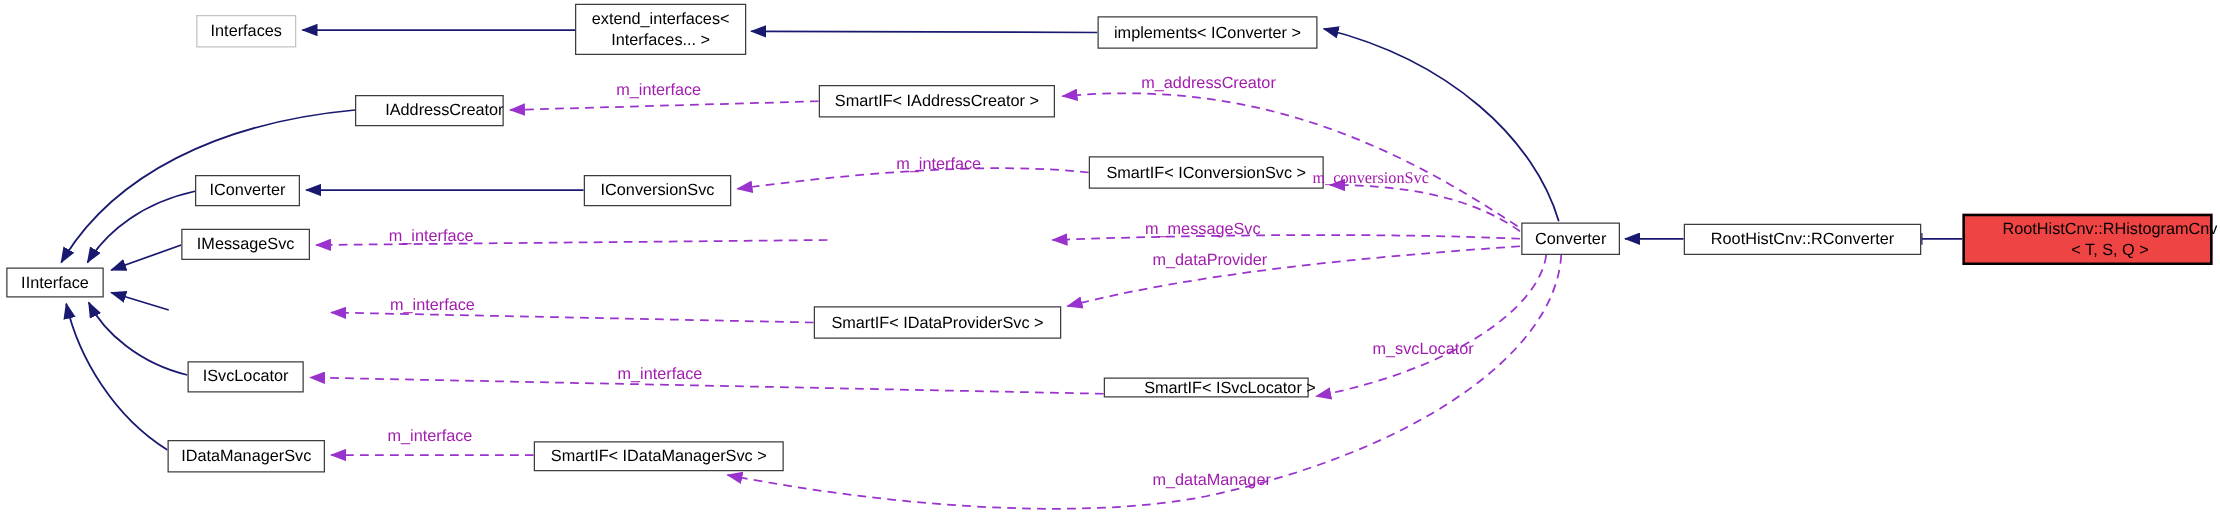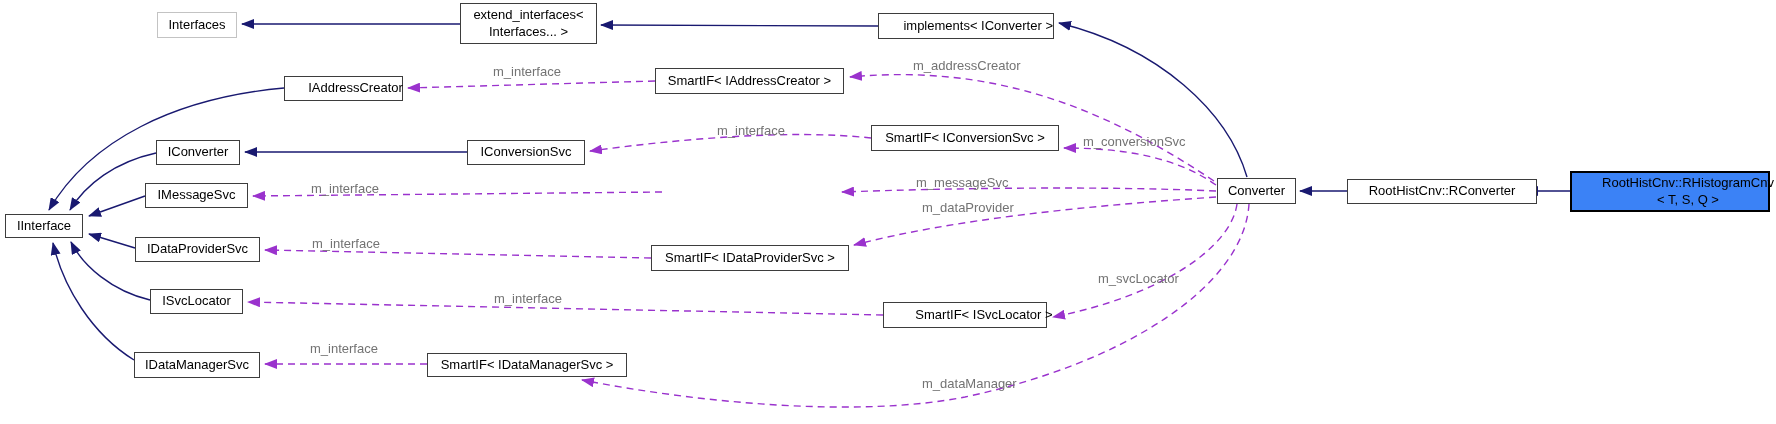--- a/index.html
+++ b/index.html
@@ -8,23 +8,23 @@
     font-family:"Liberation Sans",sans-serif;overflow:hidden;
   }
   svg.edges{position:absolute;left:0;top:0;width:1776px;height:424px;}
   .node{
     position:absolute;display:flex;align-items:center;justify-content:center;
     text-align:center;font-size:13px;color:#000000;background:#ffffff;
     border:1.5px solid #3d3d3d;box-sizing:border-box;white-space:nowrap;line-height:1.25;
     z-index:2;
   }
   .node.external{border-color:#c3c3c3;}
-  .node.current{background:#3b82f6;border:2px solid #000000;padding-left:36px;}
+  .node.current{background:#ef4444;border:2px solid #000000;padding-left:36px;}
   .edge-label{
-    position:absolute;font-size:13px;color:#737373;white-space:nowrap;z-index:3;
+    position:absolute;font-size:13px;color:#a21caf;white-space:nowrap;z-index:3;
   }
 </style>
 </head>
 <body>
 
 <div class="canvas">
 
   <svg class="edges" viewBox="0 0 1776 424" xmlns="http://www.w3.org/2000/svg">
     <defs>
       <marker id="mb" markerUnits="userSpaceOnUse" markerWidth="13" markerHeight="10" refX="12" refY="5" orient="auto">
@@ -66,21 +66,21 @@
     <span>Interfaces</span>
   </div>
 
   <div class="node" style="left:460px;top:3px;width:137px;height:41px;">
     <div>
       <span>extend_interfaces&lt;</span><br>
       <span>Interfaces... &gt;</span>
     </div>
   </div>
 
-  <div class="node" style="left:878px;top:13px;width:176px;height:26px;justify-content:flex-end;">
+  <div class="node" style="left:878px;top:13px;width:176px;height:26px;">
     <span>implements&lt; IConverter &gt;</span>
   </div>
 
   <div class="node" style="left:284px;top:76px;width:119px;height:25px;padding-left:24px;">
     <span>IAddressCreator</span>
   </div>
 
   <div class="node" style="left:655px;top:68px;width:189px;height:26px;align-items:center;">
     <span>SmartIF&lt; IAddressCreator &gt;</span>
   </div>
@@ -99,33 +99,30 @@
 
   <div class="node" style="left:145px;top:183px;width:103px;height:25px;">
     <span>IMessageSvc</span>
   </div>
 
 
   <div class="node" style="left:5px;top:214px;width:78px;height:24px;">
     <span>IInterface</span>
   </div>
 
-  <div class="node" style="left:135px;top:237px;width:125px;height:25px;">
-    <span>IDataProviderSvc</span>
-  </div>
 
   <div class="node" style="left:651px;top:245px;width:198px;height:26px;">
     <span>SmartIF&lt; IDataProviderSvc &gt;</span>
   </div>
 
   <div class="node" style="left:150px;top:289px;width:93px;height:25px;">
     <span>ISvcLocator</span>
   </div>
 
-  <div class="node" style="left:883px;top:302px;width:164px;height:26px;padding-left:38px;">
+  <div class="node" style="left:883px;top:302px;width:164px;height:16px;padding-left:38px;">
     <span>SmartIF&lt; ISvcLocator &gt;</span>
   </div>
 
   <div class="node" style="left:134px;top:352px;width:126px;height:26px;">
     <span>IDataManagerSvc</span>
   </div>
 
   <div class="node" style="left:427px;top:353px;width:200px;height:24px;">
     <span>SmartIF&lt; IDataManagerSvc &gt;</span>
   </div>
@@ -145,19 +142,19 @@
     </div>
   </div>
 
   <div class="edge-label" style="left:493px;top:64px;">m_interface</div>
   <div class="edge-label" style="left:717px;top:123px;">m_interface</div>
   <div class="edge-label" style="left:311px;top:181px;">m_interface</div>
   <div class="edge-label" style="left:312px;top:236px;">m_interface</div>
   <div class="edge-label" style="left:494px;top:291px;">m_interface</div>
   <div class="edge-label" style="left:310px;top:341px;">m_interface</div>
   <div class="edge-label" style="left:913px;top:58px;">m_addressCreator</div>
-  <div class="edge-label" style="left:1083px;top:134px;">m_conversionSvc</div>
+  <div class="edge-label" style="left:1050px;top:134px;font-family:Liberation Serif, serif;">m_conversionSvc</div>
   <div class="edge-label" style="left:916px;top:175px;">m_messageSvc</div>
   <div class="edge-label" style="left:922px;top:200px;">m_dataProvider</div>
   <div class="edge-label" style="left:1098px;top:271px;">m_svcLocator</div>
   <div class="edge-label" style="left:922px;top:376px;">m_dataManager</div>
 
 </div>
 
 </body></html>

